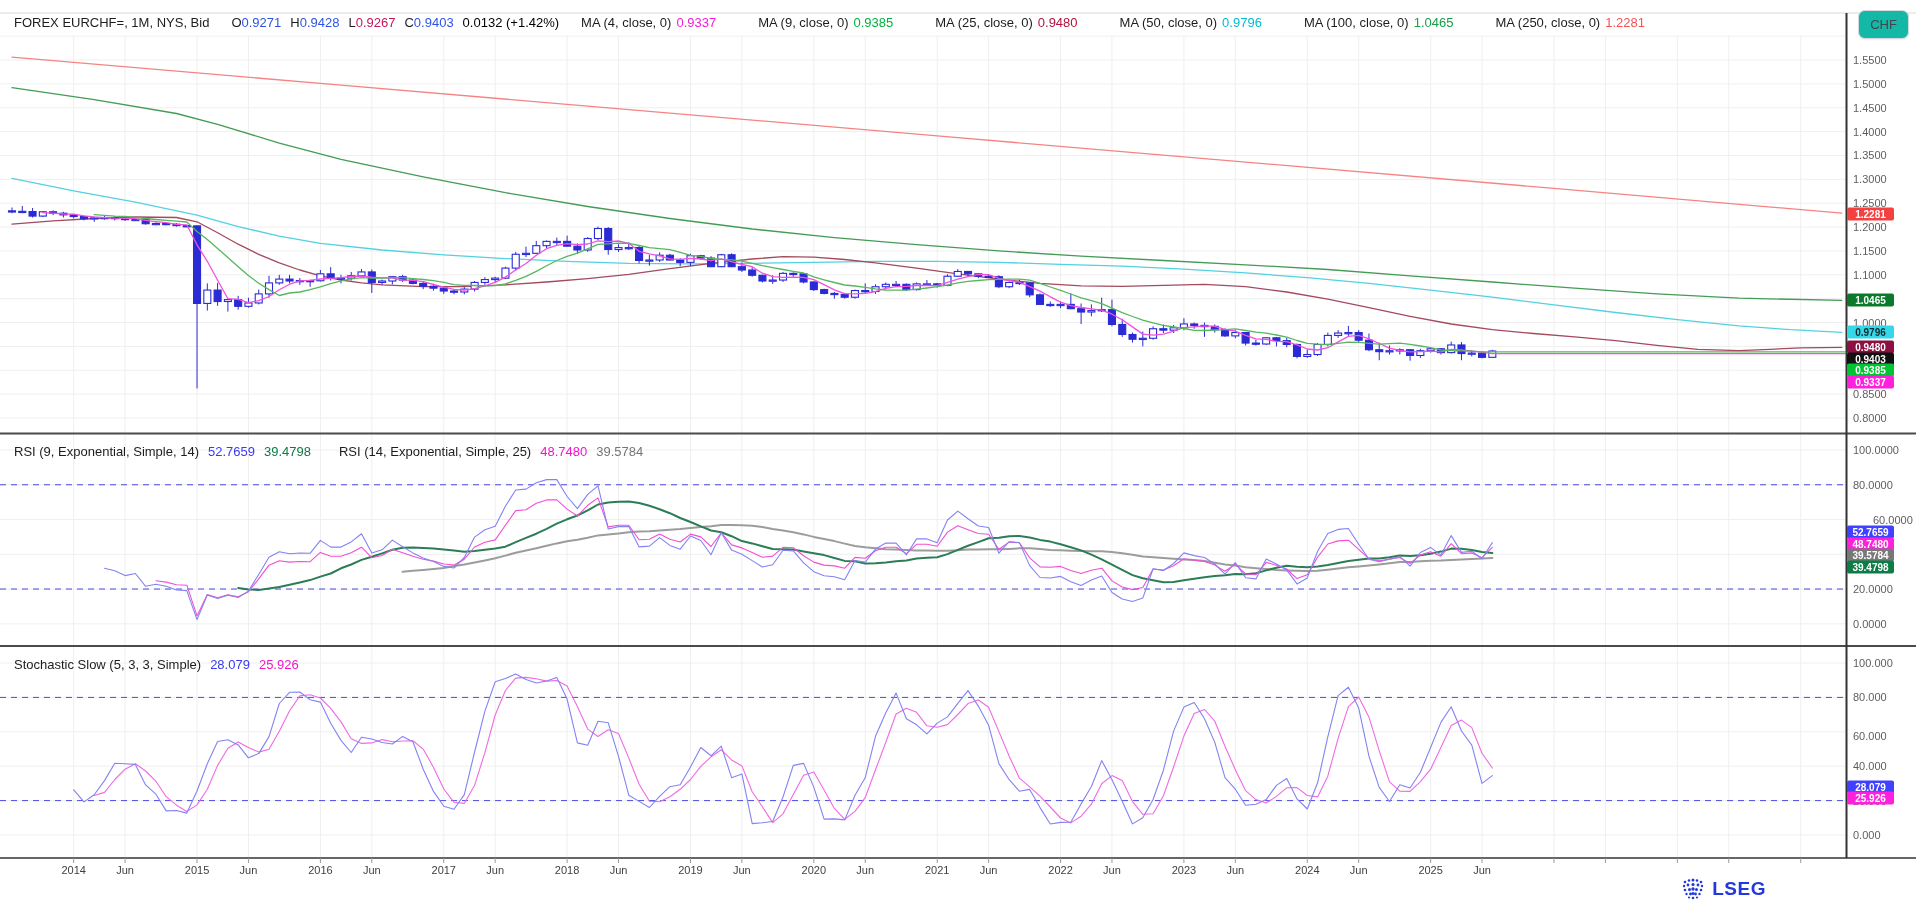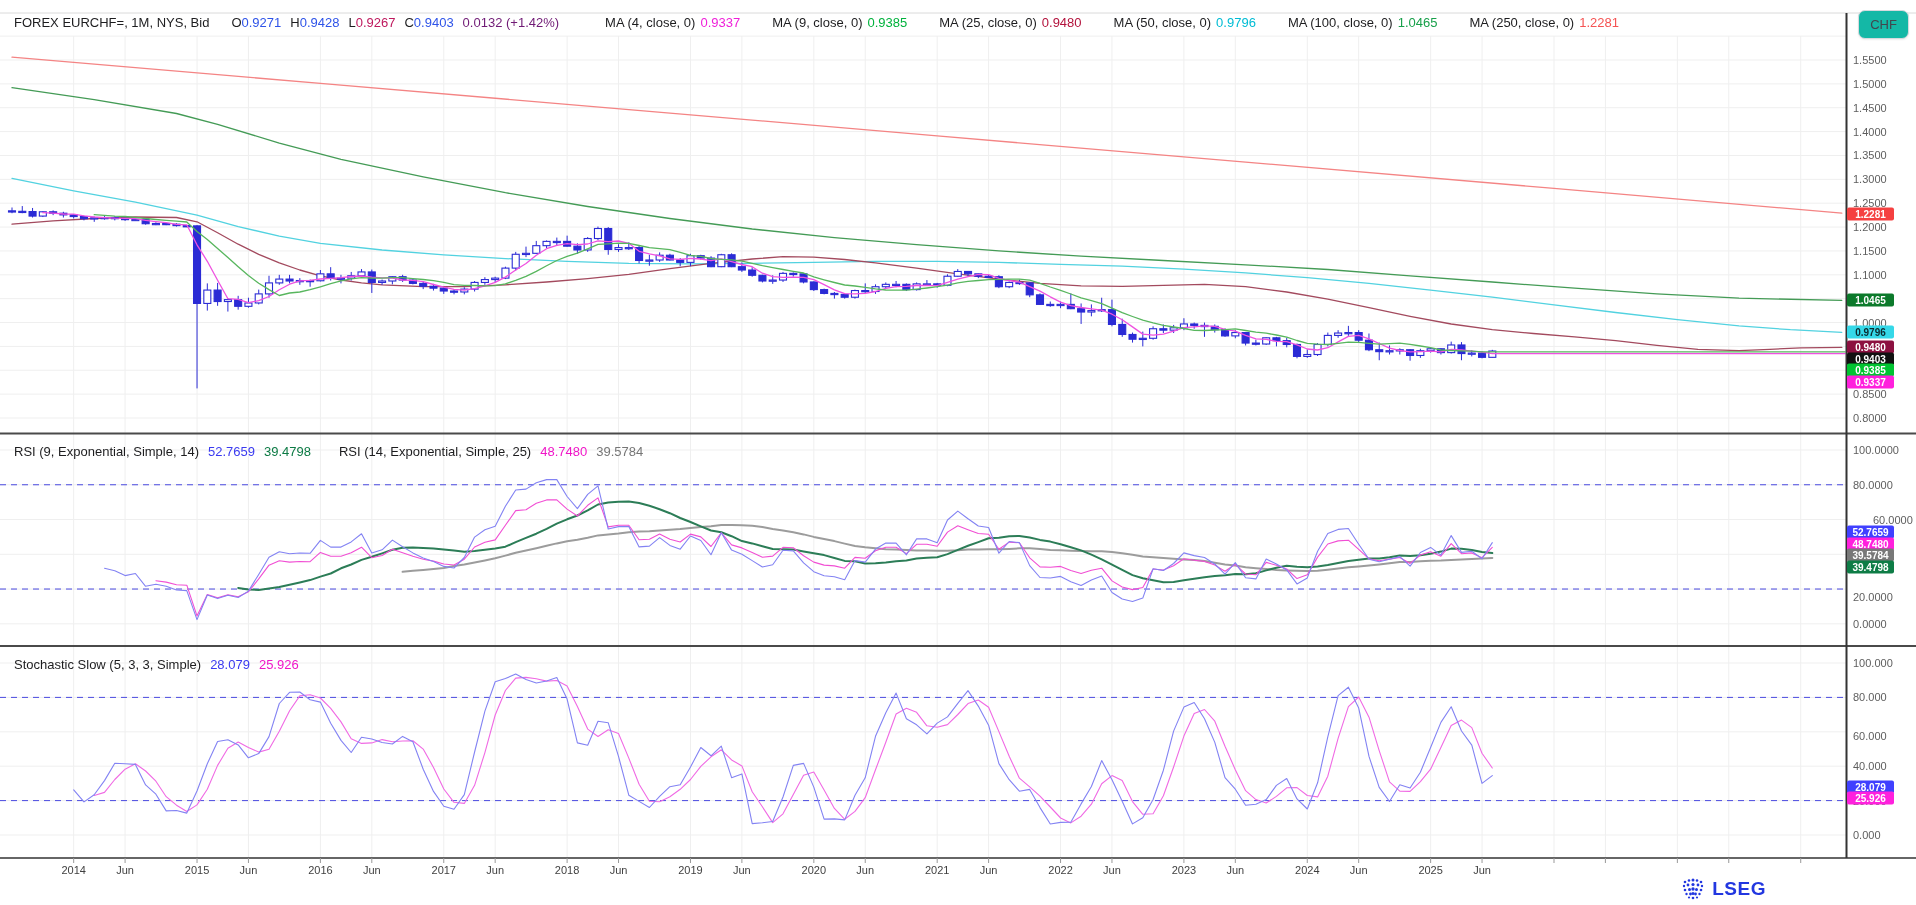--- a/index.html
+++ b/index.html
@@ -2,21 +2,21 @@
 <html><head>
 <meta charset="utf-8">
 <style>
   html,body{margin:0;padding:0;background:#fff;}
   body{width:1916px;height:905px;overflow:hidden;font-family:"Liberation Sans",sans-serif;}
   .app{position:relative;width:1776px;height:905px;background:#fff;}
   #chart-svg{position:absolute;left:0;top:0;z-index:1;}
   .legend-bar{position:absolute;top:15px;left:14px;display:flex;align-items:center;gap:22px;
     font-size:13px;color:#1d1d1f;white-space:nowrap;z-index:5;}
   .ohlc-group{display:flex;gap:9px;}
-  .ma-items{display:flex;gap:32px;margin-left:24px;}
+  .ma-items{display:flex;gap:42px;}
   .ma-item{display:flex;gap:5px;}
   .panel-legend{position:absolute;left:14px;display:flex;gap:28px;font-size:13px;color:#1d1d1f;
     white-space:nowrap;z-index:5;}
   .pl-group{display:flex;gap:9px;}
   .chf{position:absolute;left:1858px;top:10px;width:49px;height:27px;border:1px solid #d6dade;
     border-radius:7px;display:flex;align-items:center;justify-content:center;font-size:13px;
     color:#42464e;background:#14b8a6;box-shadow:0 1px 2px rgba(0,0,0,.07);z-index:6;}
   .tick{position:absolute;left:1853px;font-size:11px;color:#5e5e5e;transform:translateY(-50%);z-index:3;}
   .badge{position:absolute;left:1847px;min-width:47px;padding:0 3px;height:13px;line-height:13px;
     font-size:10px;font-weight:700;text-align:center;border-radius:2px;transform:translateY(-50%);
@@ -430,21 +430,21 @@
       <line x1="1800.7199999999998" y1="858" x2="1800.7199999999998" y2="863" stroke="#999" stroke-width="1"></line>
     </svg>
 
   <div class="legend-bar">
     <span>FOREX EURCHF=, 1M, NYS, Bid</span>
     <span class="ohlc-group" id="ohlc-group">
         <span><span>O</span><span style="color: rgb(46, 83, 232);">0.9271</span></span>
         <span><span>H</span><span style="color: rgb(46, 83, 232);">0.9428</span></span>
         <span><span>L</span><span style="color: #be185d;">0.9267</span></span>
         <span><span>C</span><span style="color: rgb(46, 83, 232);">0.9403</span></span>
-        <span style="color: #701a75;">0.0132 (+1.42%)</span>
+        <span style="color: #000000;">0.0132 (+1.42%)</span>
       </span>
     <span class="ma-items" id="ma-items">
         <span class="ma-item">
           <span>MA (4, close, 0)</span>
           <span style="color: rgb(239, 31, 217);">0.9337</span>
         </span>
         <span class="ma-item">
           <span>MA (9, close, 0)</span>
           <span style="color: rgb(0, 178, 60);">0.9385</span>
         </span>
@@ -503,21 +503,21 @@
       <div class="tick" style="top: 298.665px;">1.0500</div>
       <div class="tick" style="top: 322.531px;">1.0000</div>
       <div class="tick" style="top: 346.398px;">0.9500</div>
       <div class="tick" style="top: 370.264px;">0.9000</div>
       <div class="tick" style="top: 394.131px;">0.8500</div>
       <div class="tick" style="top: 417.998px;">0.8000</div>
       <div class="tick" style="top: 450px;">100.0000</div>
       <div class="tick" style="top: 484.76px;">80.0000</div>
       <div class="tick" style="top: 519.52px; margin-left: 20px;">60.0000</div>
       <div class="tick" style="top: 554.28px;">40.0000</div>
-      <div class="tick" style="top: 589.04px; margin-top: 8px;">20.0000</div>
+      <div class="tick" style="top: 589.04px;">20.0000</div>
       <div class="tick" style="top: 623.8px;">0.0000</div>
       <div class="tick" style="top: 663px;">100.000</div>
       <div class="tick" style="top: 697.4px;">80.000</div>
       <div class="tick" style="top: 736px;">60.000</div>
       <div class="tick" style="top: 766.2px;">40.000</div>
       <div class="tick" style="top: 800.6px;">20.000</div>
       <div class="tick" style="top: 835px;">0.000</div>
       <div class="badge" style="top: 213.653px; background: rgb(245, 64, 64); color: rgb(255, 255, 255);">1.2281</div>
       <div class="badge" style="top: 300.336px; background: rgb(12, 122, 43); color: rgb(255, 255, 255);">1.0465</div>
       <div class="badge" style="top: 332.269px; background: rgb(53, 216, 232); color: rgb(11, 43, 48);">0.9796</div>

